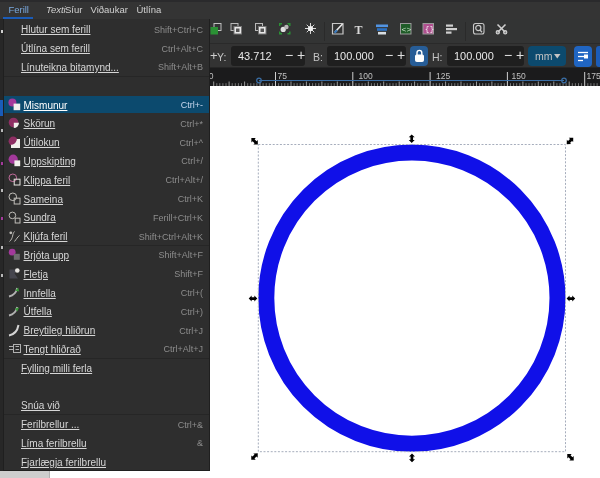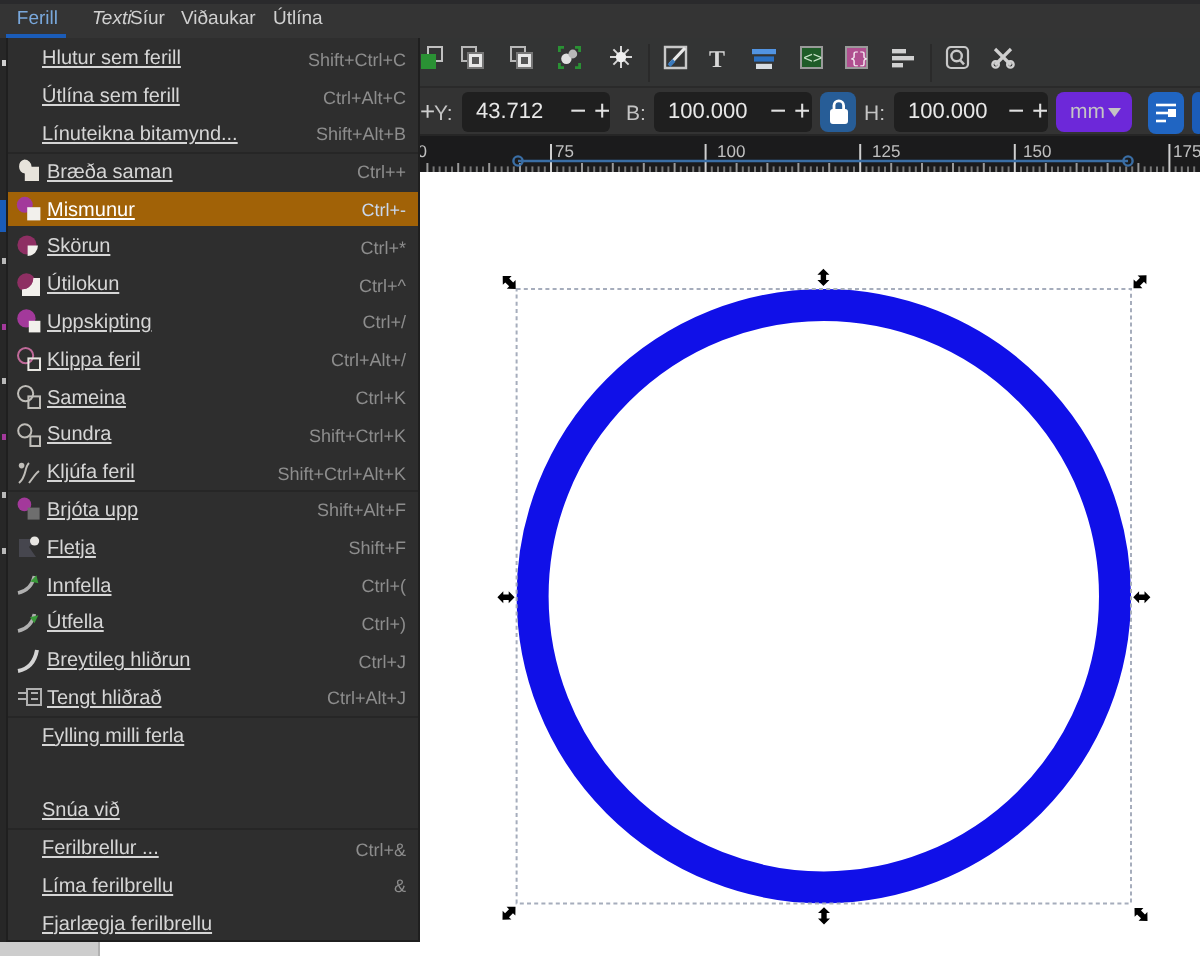--- a/index.html
+++ b/index.html
@@ -28,21 +28,21 @@
 
 
 #canvas { position:absolute; left:0; top:86px; width:600px; height:392px; background:#ffffff; }
 #desk { position:absolute; left:0; top:470.5px; width:48.5px; height:7.5px; background:#cdcdcd; }
 #pageedge { position:absolute; left:48.5px; top:470.5px; width:1.5px; height:7.5px; background:#b2b2b2; }
 
 
 #menu { position:absolute; left:3px; top:19px; width:207px; height:451.5px; background:#2e2e2e;
         border-left:1px solid #1f1f1f; border-right:1px solid #1f1f1f; border-bottom:1px solid #1f1f1f; overflow:hidden; }
 #menu .row { position:absolute; left:0; width:205px; height:18.8px; }
-#menu .row.sel { background:#a16207; height:17.8px; }
+#menu .row.sel { background:#0c4a6e; height:17.8px; }
 #menu .row .txt { position:absolute; left:17px; top:4px; font-size:10px; color:#d6d6d6; white-space:nowrap;text-decoration:underline; }
 #menu .row .sc { position:absolute; right:6px; top:4.5px; font-size:9px; color:#8d8d8d; white-space:nowrap; }
 #menu .row.sel .txt { color:#ffffff; }
 #menu .row.sel .sc { color:#c9d8ee; }
 #menu .row svg.ic { position:absolute; left:4px; top:2.5px; }
 #menu .row.hasic .txt { left:19.5px; }
 #menu .sep { position:absolute; left:0; width:205px; height:1px; background:#262626; }
 </style>
 </head>
 <body>
@@ -205,21 +205,21 @@
             <path d="M7,9 L7,6.8 A2.4,2.4 0 0 1 11.8,6.8 L11.8,9" stroke-width="1.4"></path>
           </g>
         </svg>
     </div>
     <span class="lbl" style="left:432px;">H:</span>
     <div class="field" style="left:447px; width:77px;">
       <span class="val">100.000</span>
       <span class="pm" style="left:57px;">−</span>
       <span class="pm" style="left:69px;">+</span>
     </div>
-    <div class="btn" style="left:528px; top:2px; width:38px; height:20px; background:#6d28d9; color:#c4c4c4; font-size:10.5px;">
+    <div class="btn" style="left:528px; top:2px; width:38px; height:20px; background:#0c4a6e; color:#c4c4c4; font-size:10.5px;">
       <span style="position:absolute;left:7px;top:4px;">mm</span>
       <svg width="7" height="5" style="position:absolute;right:5px;top:8px;">
           <path d="M0,0 L6.5,0 L3.25,4.5 Z" fill="#c4c4c4"></path>
         </svg>
     </div>
     <div class="btn" style="left:574px; top:1.5px; width:17.5px; height:21px; background:#2065c2;">
       <svg width="18" height="21">
           <g stroke="#fff" stroke-width="1.3">
             <line x1="4" y1="6.5" x2="14" y2="6.5"></line>
             <line x1="4" y1="10.5" x2="14" y2="10.5"></line>
@@ -389,27 +389,20 @@
         <span class="sc">Shift+Ctrl+C</span>
       </div>
       <div class="row" style="top:20.1px;">
         <span class="txt">Útlína sem ferill</span>
         <span class="sc">Ctrl+Alt+C</span>
       </div>
       <div class="row" style="top:38.9px;">
         <span class="txt">Línuteikna bitamynd...</span>
         <span class="sc">Shift+Alt+B</span>
       </div>
-      <div class="row hasic" style="top:57.7px;">
-        <svg class="ic" width="13" height="13">
-          <path d="M4.2,0.8 A3.6,3.6 0 0 1 7.8,4.4 L11.5,4.4 L11.5,11.5 L4.4,11.5 L4.4,7.8 A3.6,3.6 0 0 1 4.2,0.8 Z" fill="#e7e3db"></path>
-        </svg>
-        <span class="txt">Bræða saman</span>
-        <span class="sc">Ctrl++</span>
-      </div>
       <div class="row sel hasic" style="top:76.5px;">
         <svg class="ic" width="13" height="13">
           <circle cx="4.4" cy="4.4" r="4" fill="#a3399b"></circle>
           <path d="M5.6,5.6 L12.2,5.6 L12.2,12.2 L5.6,12.2 Z" fill="#f2f0ec"></path>
         </svg>
         <span class="txt">Mismunur</span>
         <span class="sc">Ctrl+-</span>
       </div>
       <div class="row hasic" style="top:95.3px;">
         <svg class="ic" width="13" height="13">
@@ -451,21 +444,21 @@
         </svg>
         <span class="txt">Sameina</span>
         <span class="sc">Ctrl+K</span>
       </div>
       <div class="row hasic" style="top:189.3px;">
         <svg class="ic" width="13" height="13">
           <circle cx="4.4" cy="4.4" r="3.3" fill="none" stroke="#bfbdb8"></circle>
           <rect x="7.2" y="7.2" width="4.8" height="4.8" fill="none" stroke="#bfbdb8"></rect>
         </svg>
         <span class="txt">Sundra</span>
-        <span class="sc">Shift+Ctrl+K</span>
+        <span class="sc">Ferill+Ctrl+K</span>
       </div>
       <div class="row hasic" style="top:208.1px;">
         <svg class="ic" width="13" height="13">
           <path d="M1.5,11.5 C5.5,8 4,4 6.5,1.5 M6.5,11.5 C8.5,9 9.5,7 11.5,5.5" fill="none" stroke="#bfbdb8"></path>
           <circle cx="2.8" cy="2.8" r="1.4" fill="#bfbdb8"></circle>
         </svg>
         <span class="txt">Kljúfa feril</span>
         <span class="sc">Shift+Ctrl+Alt+K</span>
       </div>
       <div class="row hasic" style="top:226.9px;">

